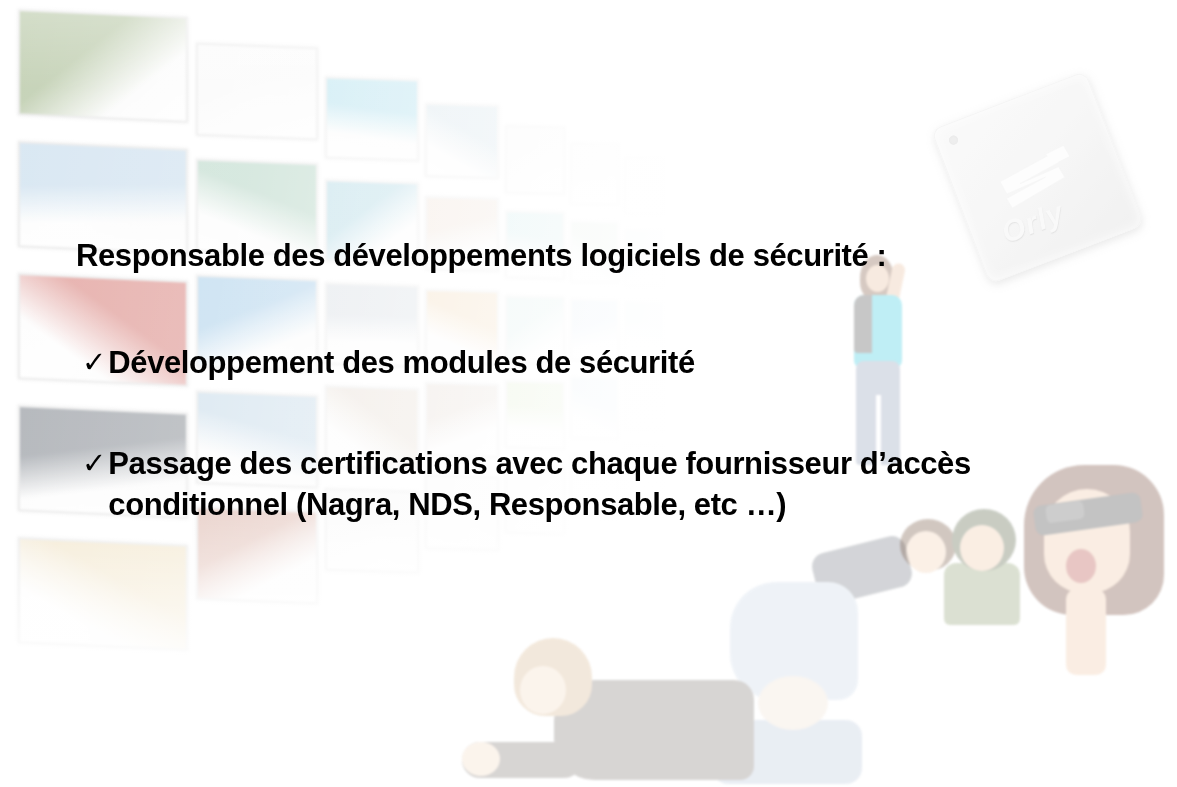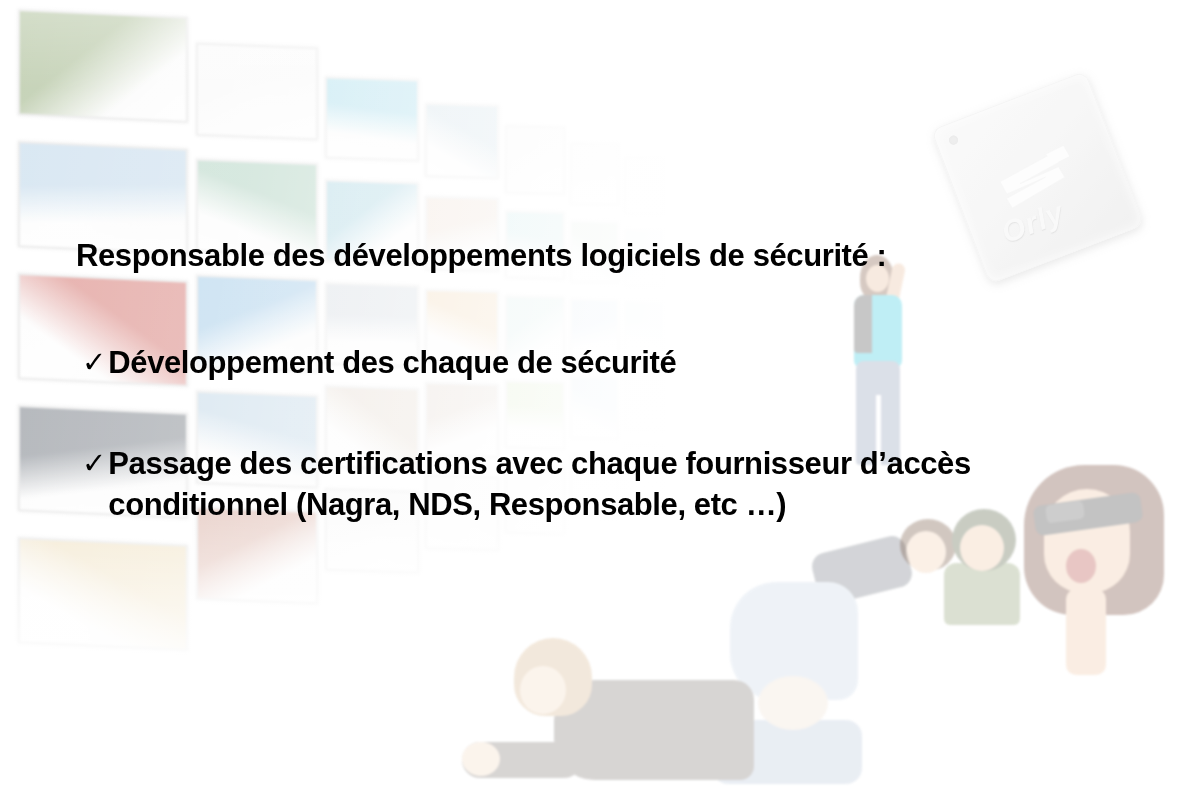--- a/index.html
+++ b/index.html
@@ -341,21 +341,21 @@
     <div id="chip-name">Orly</div>
     <div id="chip-haze"></div>
   </div>
 
   <div id="text-layer">
 
     <div class="slide-text" id="heading">Responsable des développements logiciels de sécurité :</div>
 
     <div class="bullet-row" id="bullet-1">
       <span class="bullet-mark">✓</span>
-      <span class="bullet-text">Développement des chaque de sécurité</span>
+      <span class="bullet-text">Développement des modules de sécurité</span>
     </div>
 
     <div class="bullet-row" id="bullet-2">
       <span class="bullet-mark">✓</span>
       <span class="bullet-text">Passage des certifications avec chaque fournisseur d’accès conditionnel (Nagra, NDS, Responsable, etc …)</span>
     </div>
 
   </div>
 </div>
 

